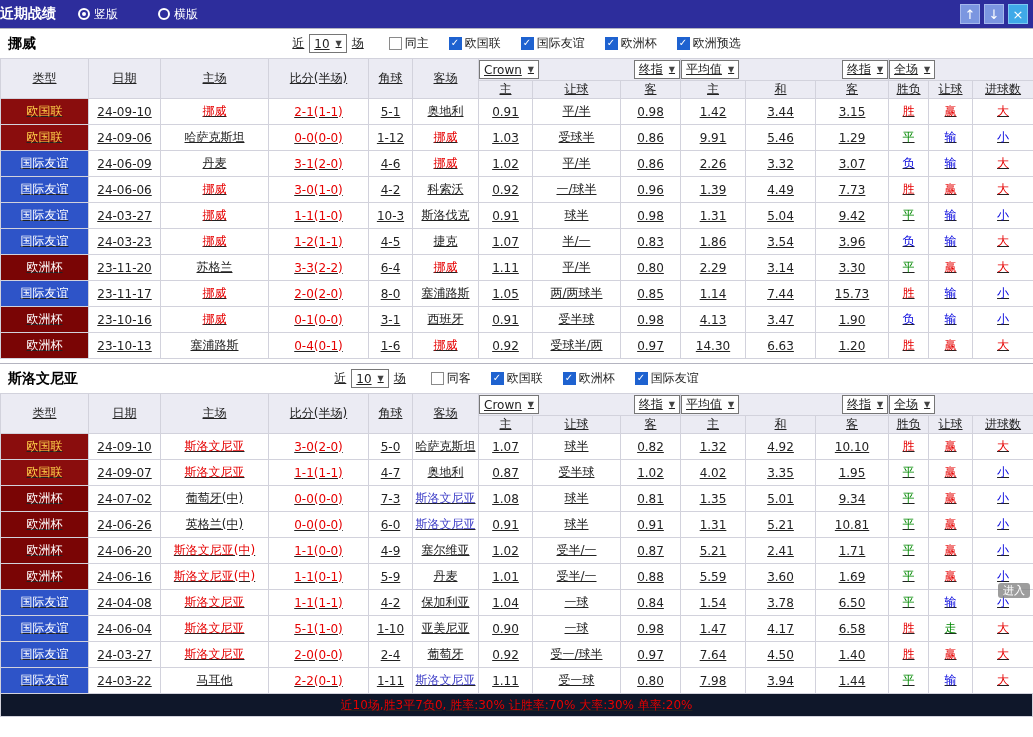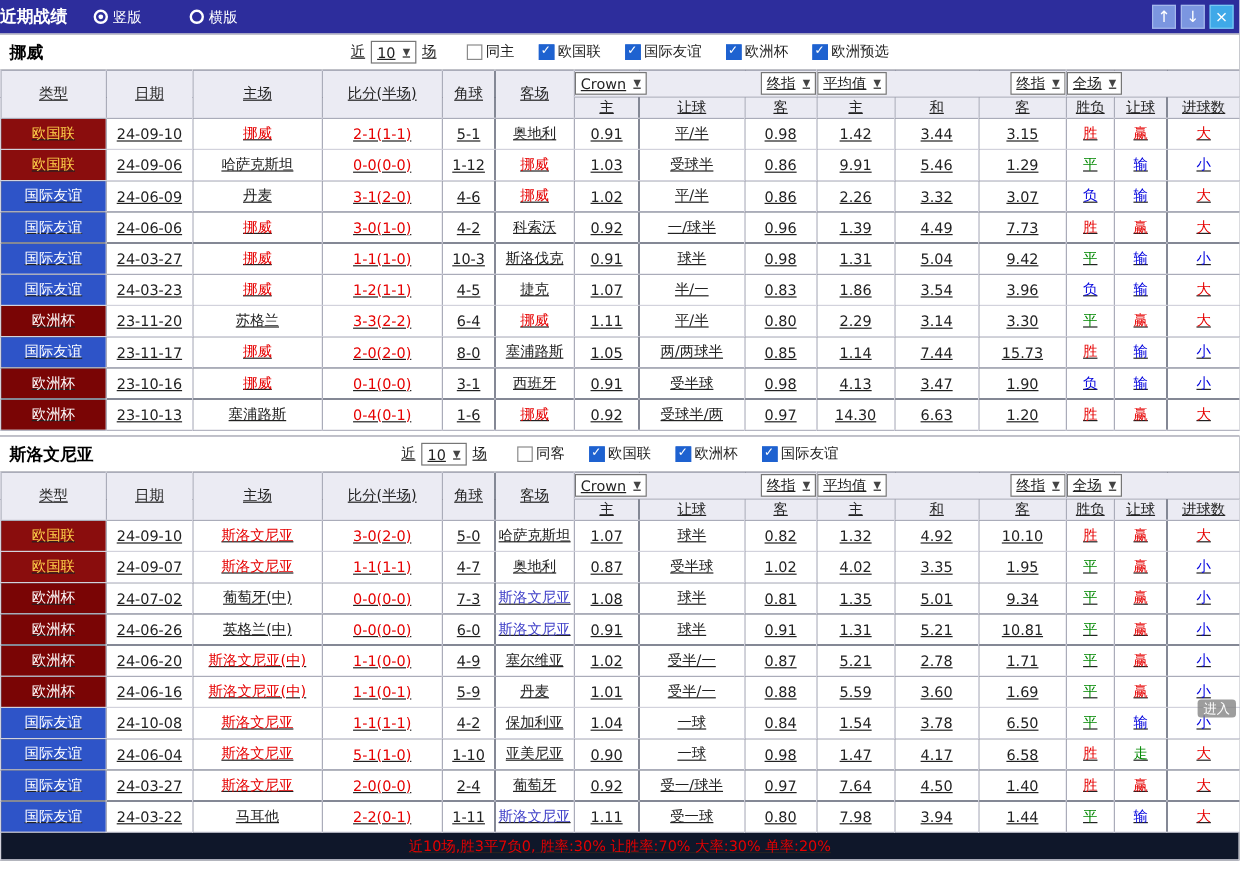--- a/index.html
+++ b/index.html
@@ -543,21 +543,21 @@
               <td class="type-eu">欧洲杯</td>
               <td>24-06-20</td>
               <td class="team-focus">斯洛文尼亚(中)</td>
               <td class="score">1-1(0-0)</td>
               <td>4-9</td>
               <td class="">塞尔维亚</td>
               <td>1.02</td>
               <td>受半/一</td>
               <td>0.87</td>
               <td>5.21</td>
-              <td>2.78</td>
+              <td>2.41</td>
               <td>1.71</td>
               <td class="c-green">平</td>
               <td class="c-red">赢</td>
               <td class="c-blue">小</td>
             </tr>
             <tr>
               <td class="type-eu">欧洲杯</td>
               <td>24-06-16</td>
               <td class="team-focus">斯洛文尼亚(中)</td>
               <td class="score">1-1(0-1)</td>
@@ -568,21 +568,21 @@
               <td>0.88</td>
               <td>5.59</td>
               <td>3.60</td>
               <td>1.69</td>
               <td class="c-green">平</td>
               <td class="c-red">赢</td>
               <td class="c-blue">小</td>
             </tr>
             <tr>
               <td class="type-fr">国际友谊</td>
-              <td>24-10-08</td>
+              <td>24-04-08</td>
               <td class="team-focus">斯洛文尼亚</td>
               <td class="score">1-1(1-1)</td>
               <td>4-2</td>
               <td class="">保加利亚</td>
               <td>1.04</td>
               <td>一球</td>
               <td>0.84</td>
               <td>1.54</td>
               <td>3.78</td>
               <td>6.50</td>

